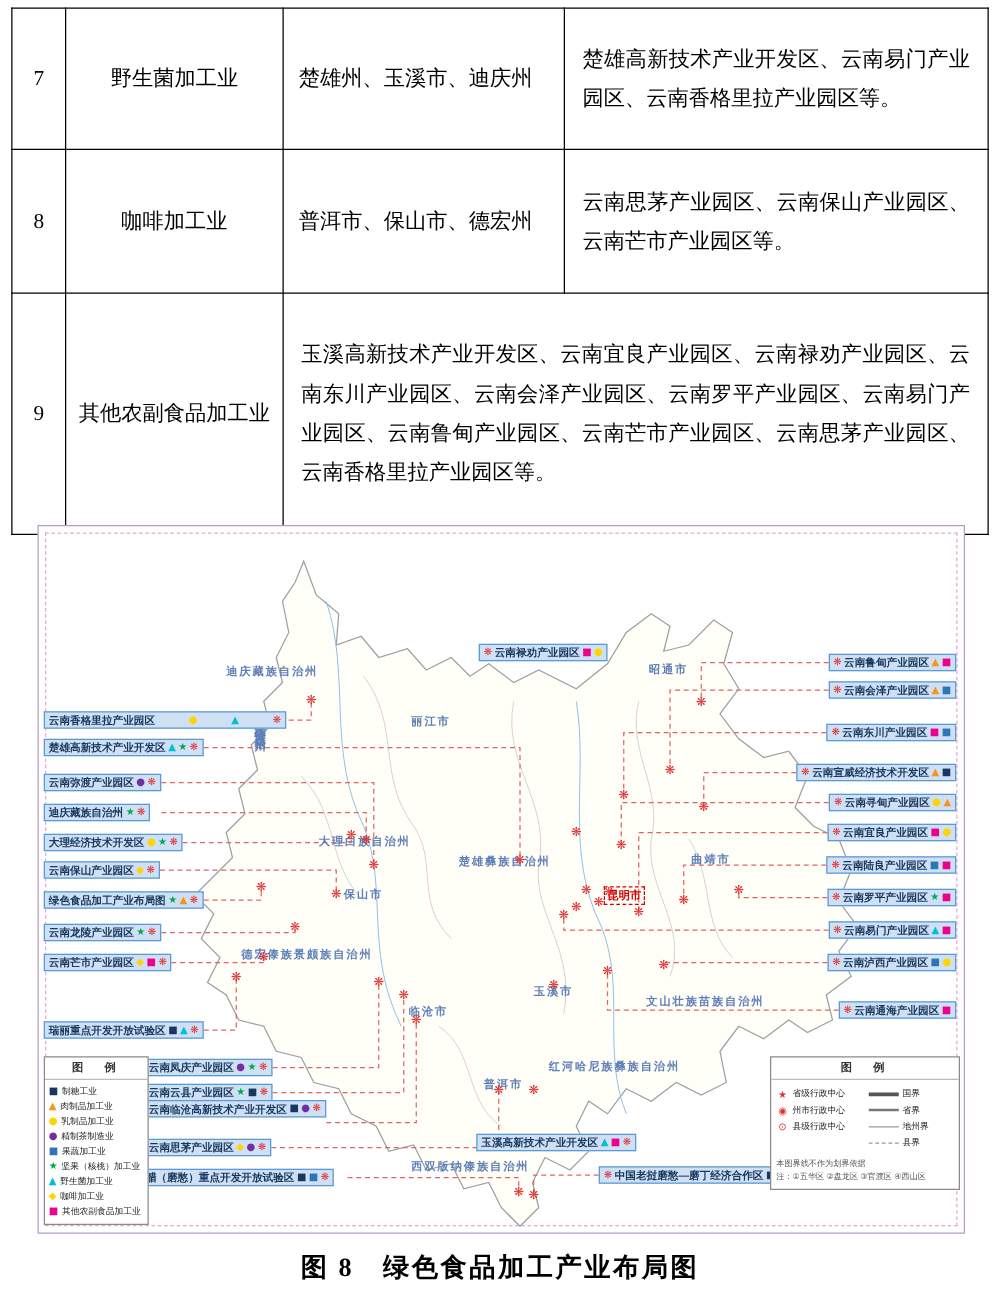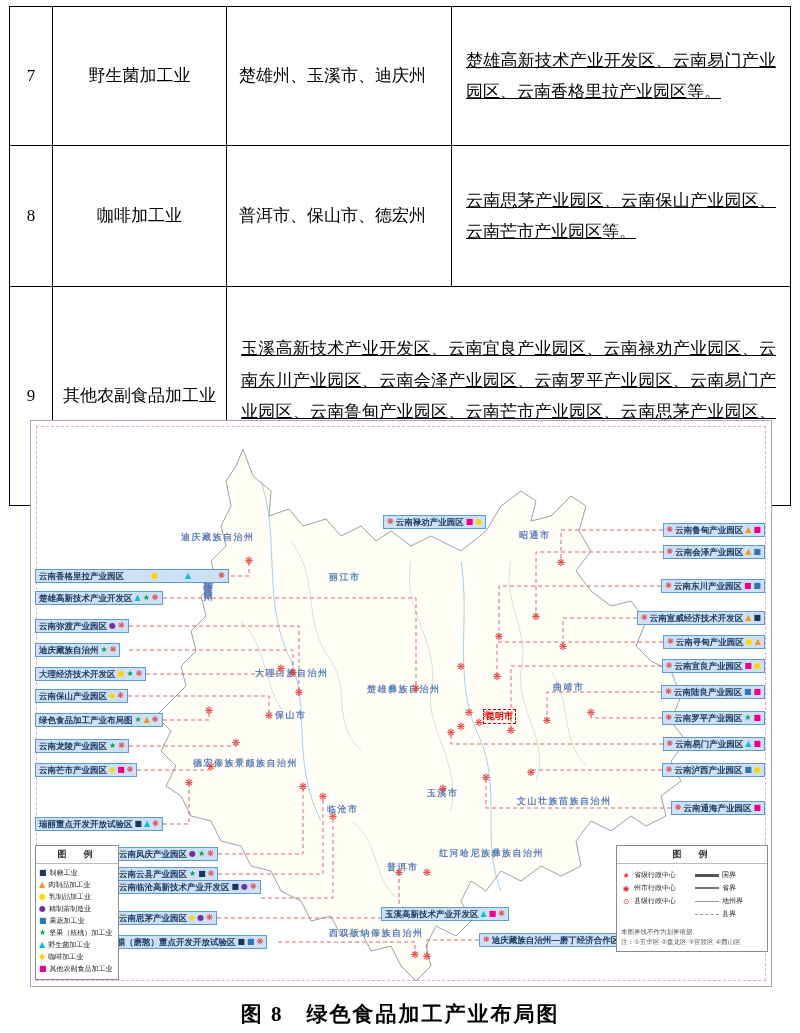--- a/index.html
+++ b/index.html
@@ -5,21 +5,21 @@
   html,body{margin:0;padding:0;background:#fff;}
   .page{position:relative;width:800px;height:1033px;background:#fff;overflow:hidden;
         font-family:"Liberation Serif","DejaVu Serif",serif;color:#000;}
 
   
   table.doc{position:absolute;left:9px;top:6px;width:782px;border-collapse:collapse;}
   table.doc td{border:1.4px solid #000;font-size:17px;line-height:1.85;vertical-align:middle;}
   td.num{width:40px;text-align:center;}
   td.ind{width:157px;text-align:center;padding:4px 8px;}
   td.reg{width:200px;text-align:left;padding:6px 12px;}
-  td.par{padding:21px 14px;text-align:justify;text-decoration:underline;}
+  td.par{padding:8px 14px;text-align:justify;}
   tr.r7 td{height:96px;}
   tr.r8 td{height:98px;}
   tr.r9 td{height:176px;}
 
   
   .figure{position:absolute;left:30px;top:420px;width:740px;height:565px;
           border:1px solid #b79cc8;background:#fff;}
   .map-inner-border{position:absolute;inset:5px;border:1px dashed #e6a9d6;pointer-events:none;}
   .map-svg{position:absolute;left:0;top:0;}
   .map-overlay{position:absolute;left:0;top:0;width:740px;height:565px;
@@ -320,21 +320,21 @@
           <span class="mi" style="color: rgb(255, 212, 0);">●</span>
         </div>
         <div class="map-label" style="left: 350px; top: 486px;">
           <span>玉溪高新技术产业开发区</span>
           <span class="mi" style="color: rgb(0, 192, 212);">▲</span>
           <span class="mi" style="color: rgb(236, 0, 140);">■</span>
           <span class="mi" style="color: rgb(224, 50, 50);">❋</span>
         </div>
         <div class="map-label" style="left: 448px; top: 512px;">
           <span class="mi" style="color: rgb(224, 50, 50);">❋</span>
-          <span>迪庆藏族自治州—磨丁经济合作区</span>
+          <span>中国老挝磨憨—磨丁经济合作区</span>
           <span class="mi" style="color: rgb(23, 55, 94);">■</span>
           <span class="mi" style="color: rgb(112, 48, 160);">●</span>
         </div>
         <span class="map-marker" style="left: 396px; top: 536px;">❋</span>
         <span class="map-marker" style="left: 438px; top: 292px;">❋</span>
         <span class="map-marker" style="left: 448px; top: 302px;">❋</span>
         <span class="map-marker" style="left: 430px; top: 306px;">❋</span>
         <span class="map-marker" style="left: 456px; top: 294px;">❋</span>
         <span class="map-marker" style="left: 412px; top: 368px;">❋</span>
         <span class="map-marker" style="left: 396px; top: 452px;">❋</span>

